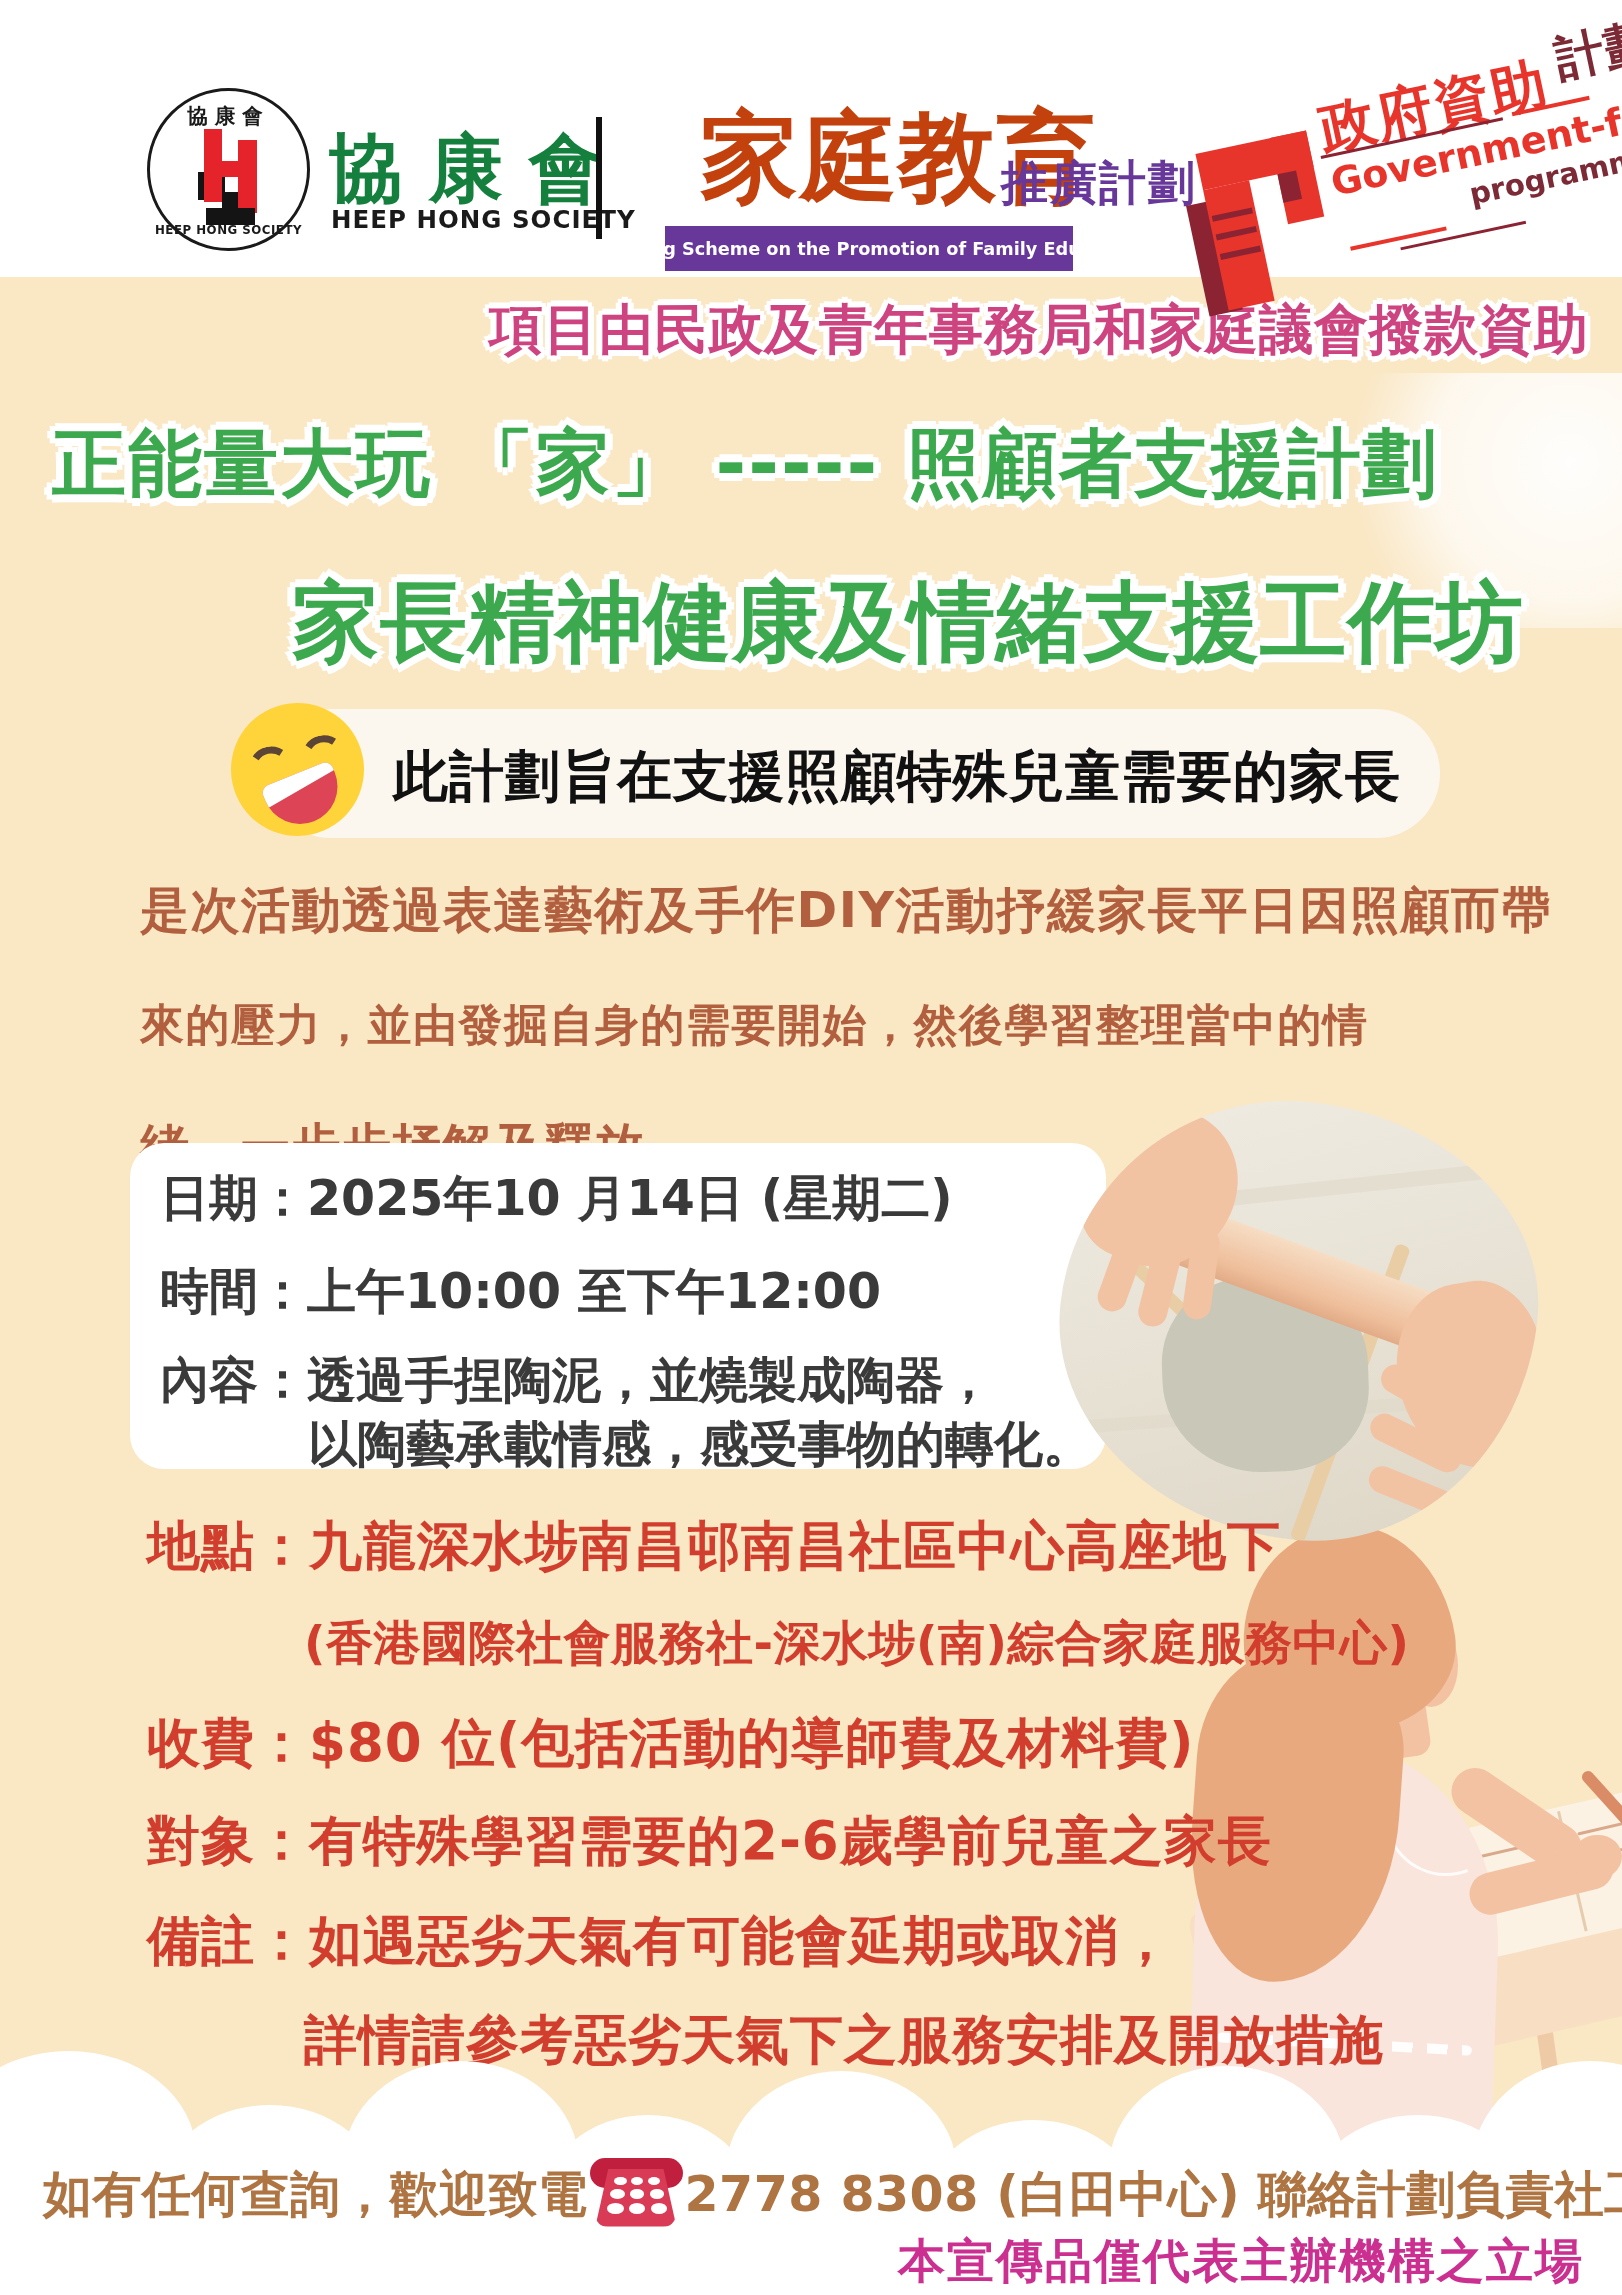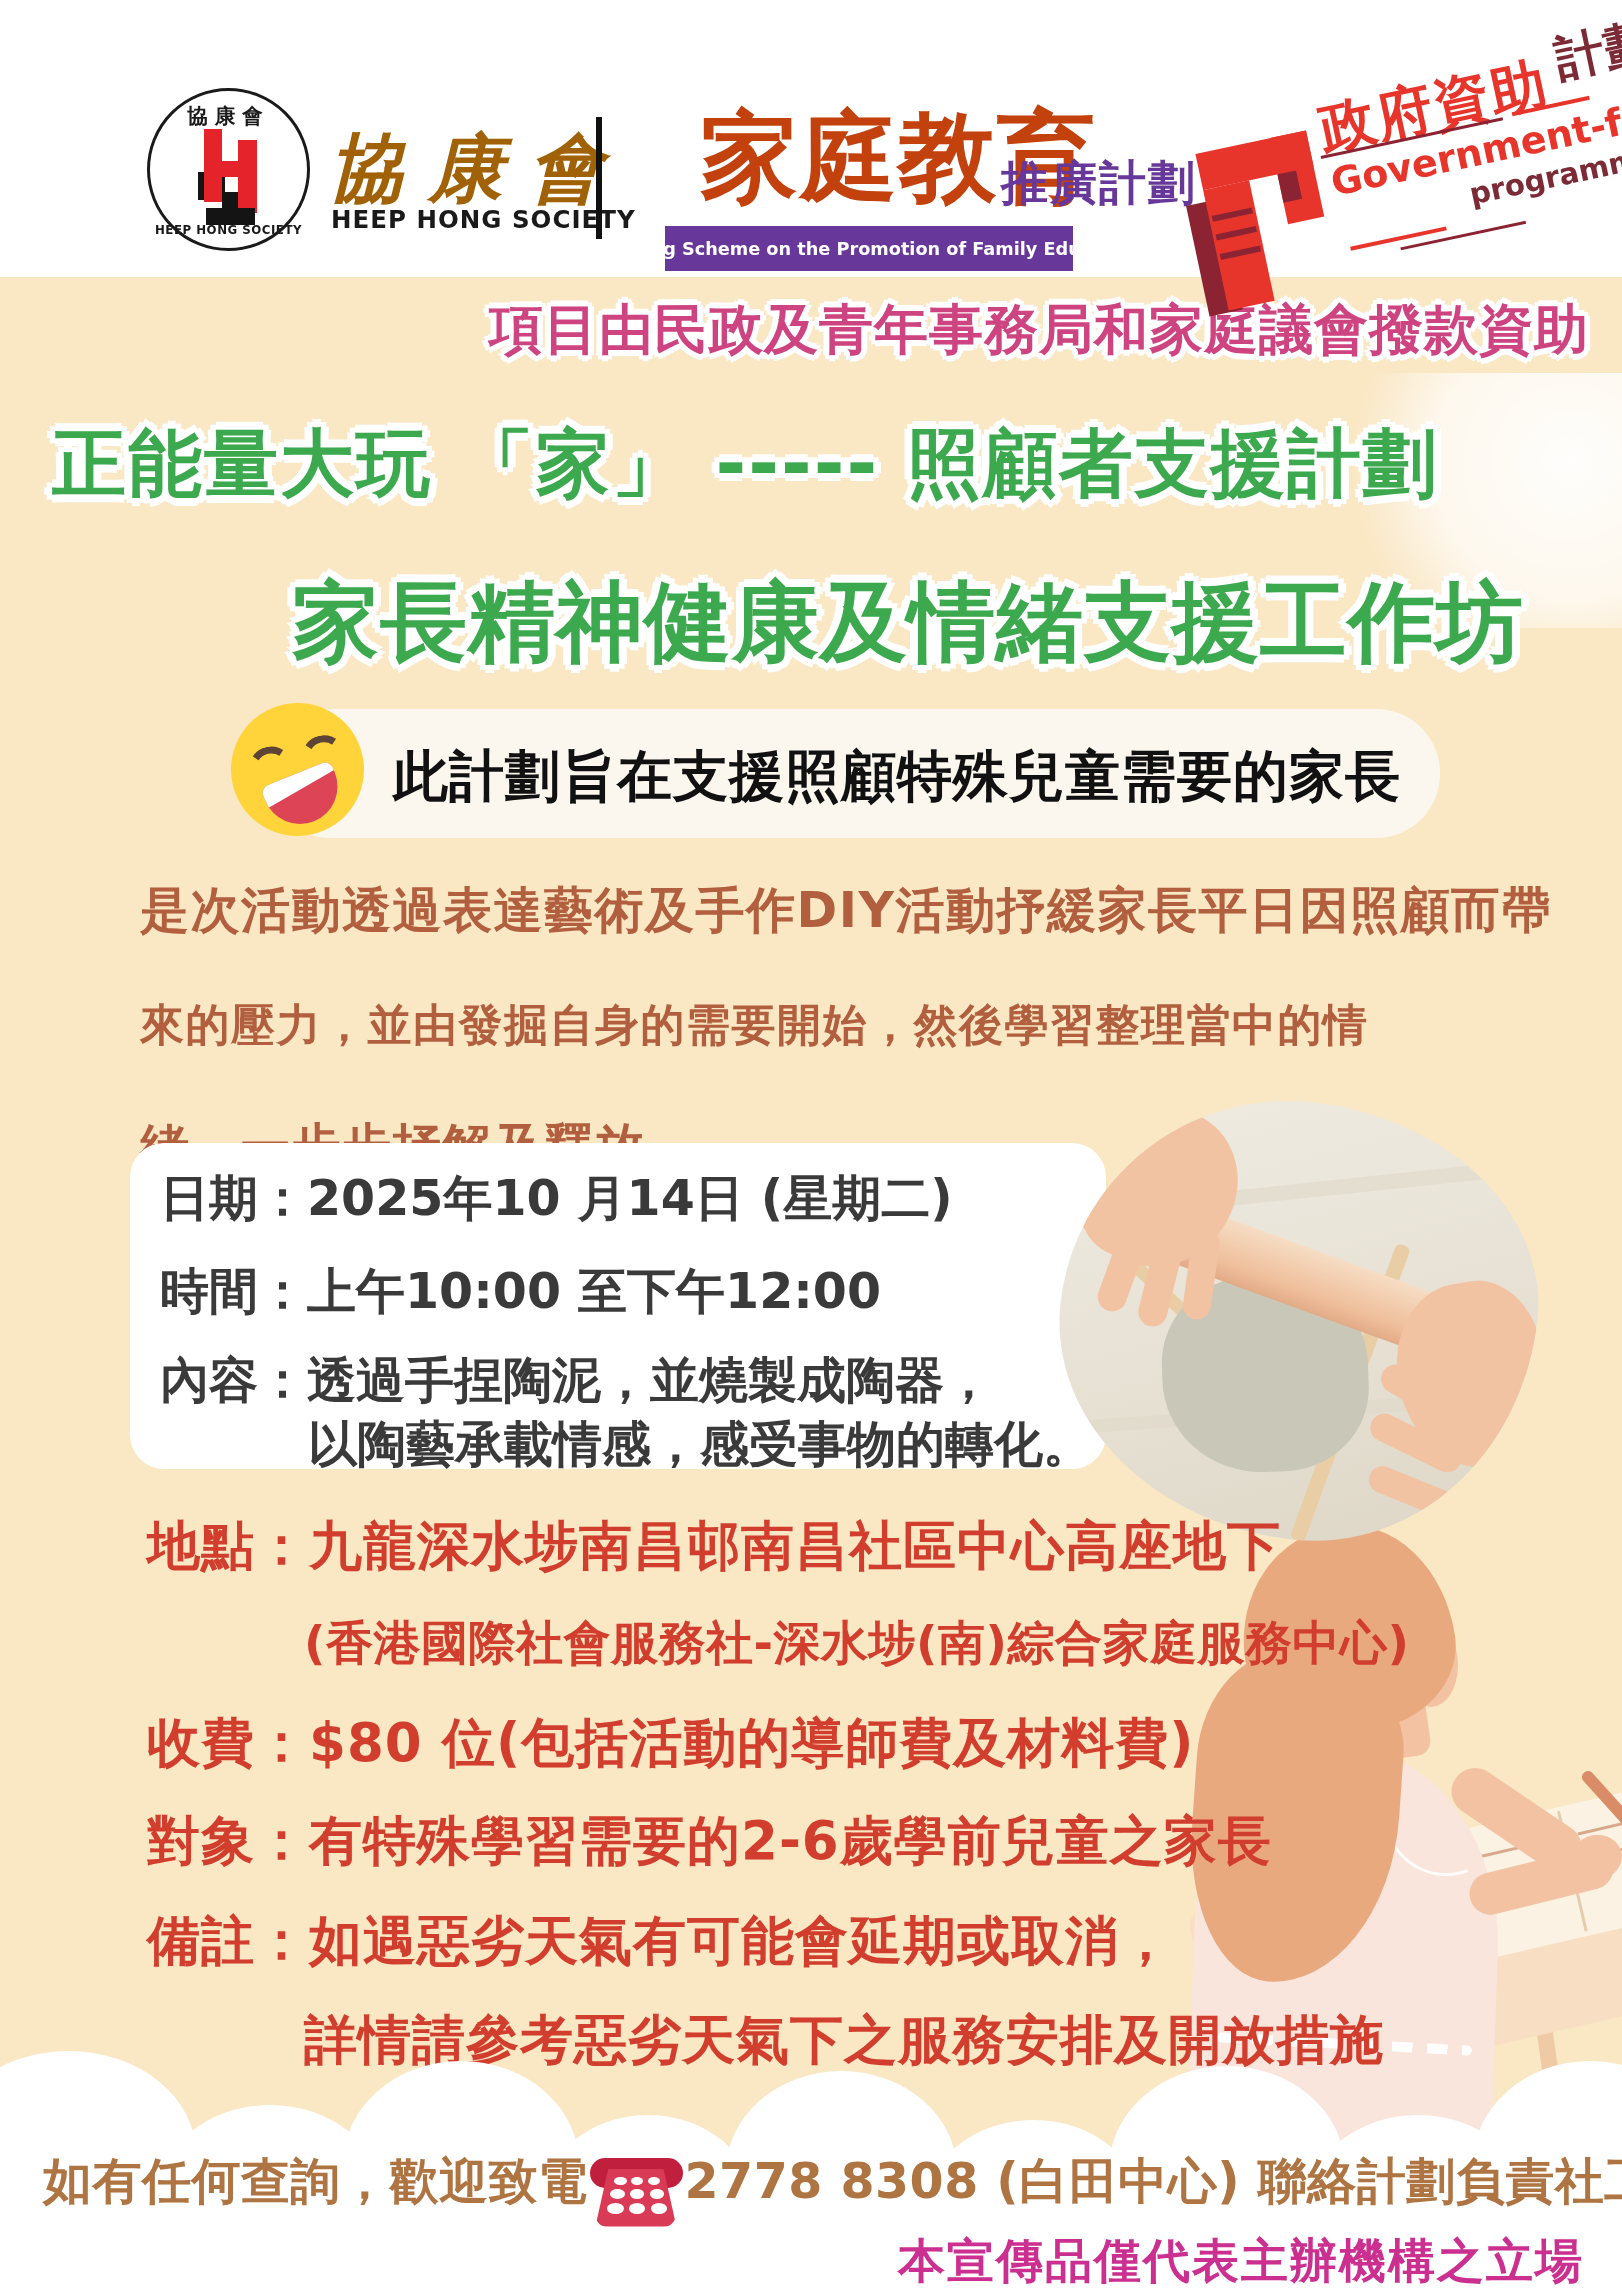--- a/index.html
+++ b/index.html
@@ -39,21 +39,21 @@
       <div class="abs" style="left:4.9px;top:43px;width:27.5px;height:27.5px;background:#141414;"></div>
       <div class="abs" style="left:10.8px;top:0;width:18.6px;height:73px;background:#E5232B;"></div>
       <div class="abs" style="left:45px;top:10.8px;width:18.6px;height:73px;background:#E5232B;"></div>
       <div class="abs" style="left:10.8px;top:32px;width:53px;height:15.7px;background:#E5232B;"></div>
       <div class="abs" style="left:28.5px;top:63px;width:16.7px;height:19.6px;background:#141414;"></div>
       <div class="abs" style="left:12.8px;top:79px;width:49px;height:16.7px;background:#141414;"></div>
     </div>
     <div class="abs" style="left:0;bottom:10.8px;width:100%;text-align:center;font-size:11.8px;font-weight:700;color:#1a1a1a;letter-spacing:0.5px;">HEEP HONG SOCIETY</div>
   </div>
 
-  <div class="abs cjk" style="left:329px;top:120px;font-size:74px;color:#a16207;z-index:6;font-style:italic;">協 康 會</div>
+  <div class="abs cjk" style="left:329px;top:120px;font-size:74px;color:#15803d;z-index:6;">協 康 會</div>
   <div class="abs" style="left:331px;top:205px;font-size:24.5px;font-weight:700;color:#1a1a1a;letter-spacing:1px;z-index:6;white-space:nowrap;">HEEP HONG SOCIETY</div>
 
   <div class="abs" style="left:596px;top:117px;width:6.4px;height:122px;background:#111;z-index:6;"></div>
 
   <div class="abs cjk" style="left:700px;top:93px;font-size:98px;color:#c2410c;letter-spacing:1px;z-index:6;">家庭教育</div>
   <div class="abs cjk" style="left:1001px;top:152px;font-size:47px;color:#67379A;letter-spacing:2px;z-index:6;">推廣計劃</div>
   <div class="abs" style="left:665px;top:226px;width:408px;height:45px;background:#67379A;z-index:6;display:flex;align-items:center;justify-content:center;">
     <span style="color:#fff;font-size:17.7px;font-weight:700;white-space:nowrap;">Funding Scheme on the Promotion of Family Education</span>
   </div>
 
@@ -183,21 +183,21 @@
     <div class="cloud" style="left:343px;top:2061px;width:236px;height:206px;z-index:5;"></div>
     <div class="cloud" style="left:540px;top:2115px;width:216px;height:186px;z-index:5;"></div>
     <div class="cloud" style="left:726px;top:2071px;width:231px;height:201px;z-index:5;"></div>
     <div class="cloud" style="left:923px;top:2120px;width:221px;height:186px;z-index:5;"></div>
     <div class="cloud" style="left:1109px;top:2066px;width:236px;height:206px;z-index:5;"></div>
     <div class="cloud" style="left:1305px;top:2115px;width:226px;height:191px;z-index:5;"></div>
     <div class="cloud" style="left:1472px;top:2061px;width:236px;height:211px;z-index:5;"></div>
     <div class="abs" style="left:0;top:2169px;width:1623px;height:127px;background:#FFFFFF;z-index:5;"></div>
   </div>
 
-  <div class="abs" style="left:43px;top:2149px;width:1560px;display:flex;align-items:flex-start;gap:2px;z-index:6;">
+  <div class="abs" style="left:43px;top:2149px;width:1560px;display:flex;align-items:flex-end;gap:2px;z-index:6;">
     <span class="cjk brown" style="font-size:49px;letter-spacing:0.5px;">如有任何查詢，歡迎致電</span>
     <span class="abs" style="position:relative;display:inline-block;width:93px;height:79px;flex:0 0 auto;">
       <span class="abs" style="left:0;top:8.8px;width:93px;height:30px;background:#C11F3E;border-radius:17.7px;"></span>
       <span class="abs" style="left:23.6px;top:19.6px;width:10.8px;height:19.6px;background:#D93A55;border-radius:3.9px;"></span>
       <span class="abs" style="left:59px;top:19.6px;width:10.8px;height:19.6px;background:#D93A55;border-radius:3.9px;"></span>
       <span class="abs" style="left:5.9px;top:19.6px;width:81px;height:58px;background:#D93A55;
                    clip-path:polygon(16% 0,84% 0,100% 100%,0 100%);border-radius:0 0 12.8px 12.8px;"></span>
       <span class="abs" style="left:24.5px;top:27.5px;width:12.8px;height:8.8px;background:#fff;border-radius:50%;"></span>
       <span class="abs" style="left:41px;top:27.5px;width:12.8px;height:8.8px;background:#fff;border-radius:50%;"></span>
       <span class="abs" style="left:58px;top:27.5px;width:12.8px;height:8.8px;background:#fff;border-radius:50%;"></span>

